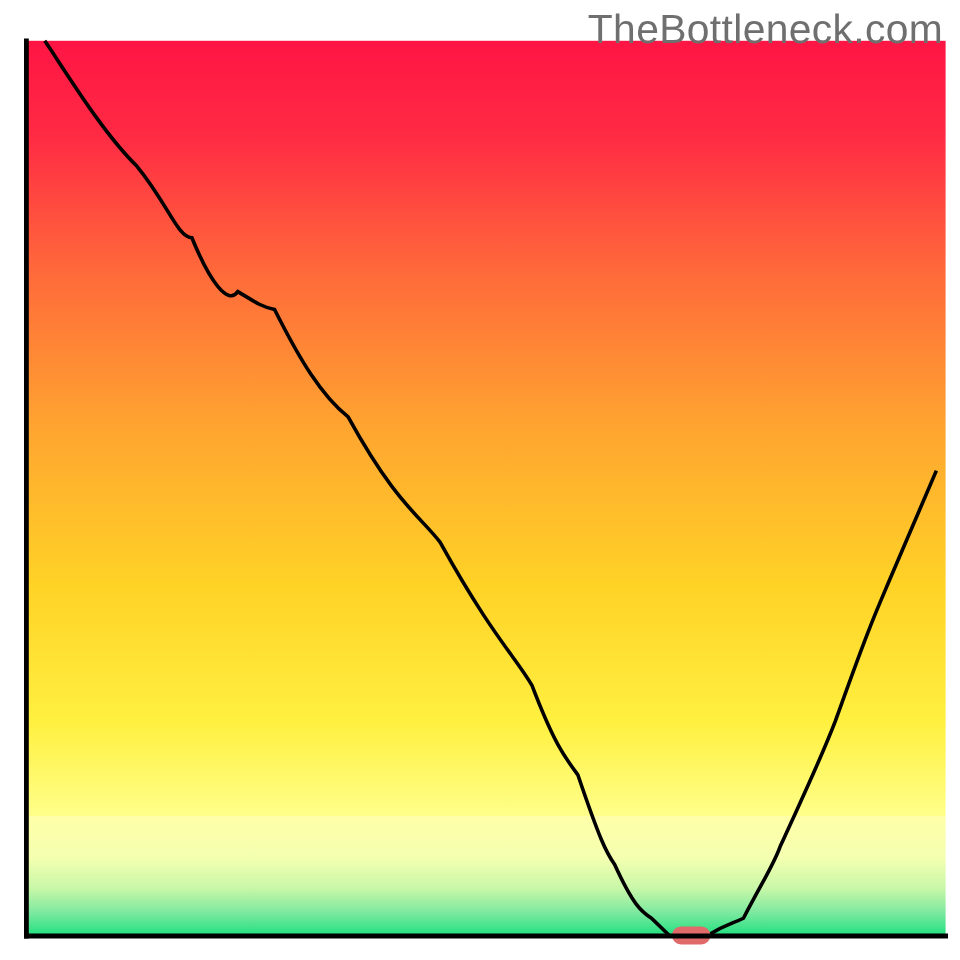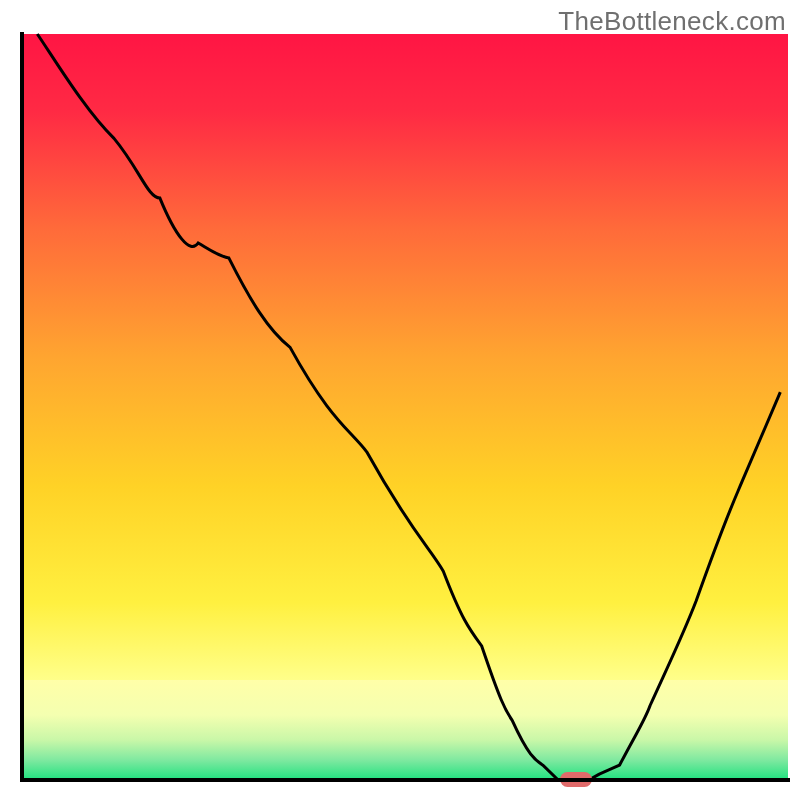--- a/index.html
+++ b/index.html
@@ -13,21 +13,21 @@
   .chart-container {
     position: relative;
     width: 800px;
     height: 800px;
   }
   .watermark {
     position: absolute;
     top: 6px;
     right: 14px;
     color: #6f6f6f;
-    font-size: 26px;
+    font-size: 34px;
     font-weight: 500;
     letter-spacing: 0.3px;
     z-index: 20;
   }
   svg.plot {
     position: absolute;
     top: 0;
     left: 0;
   }
 </style>

